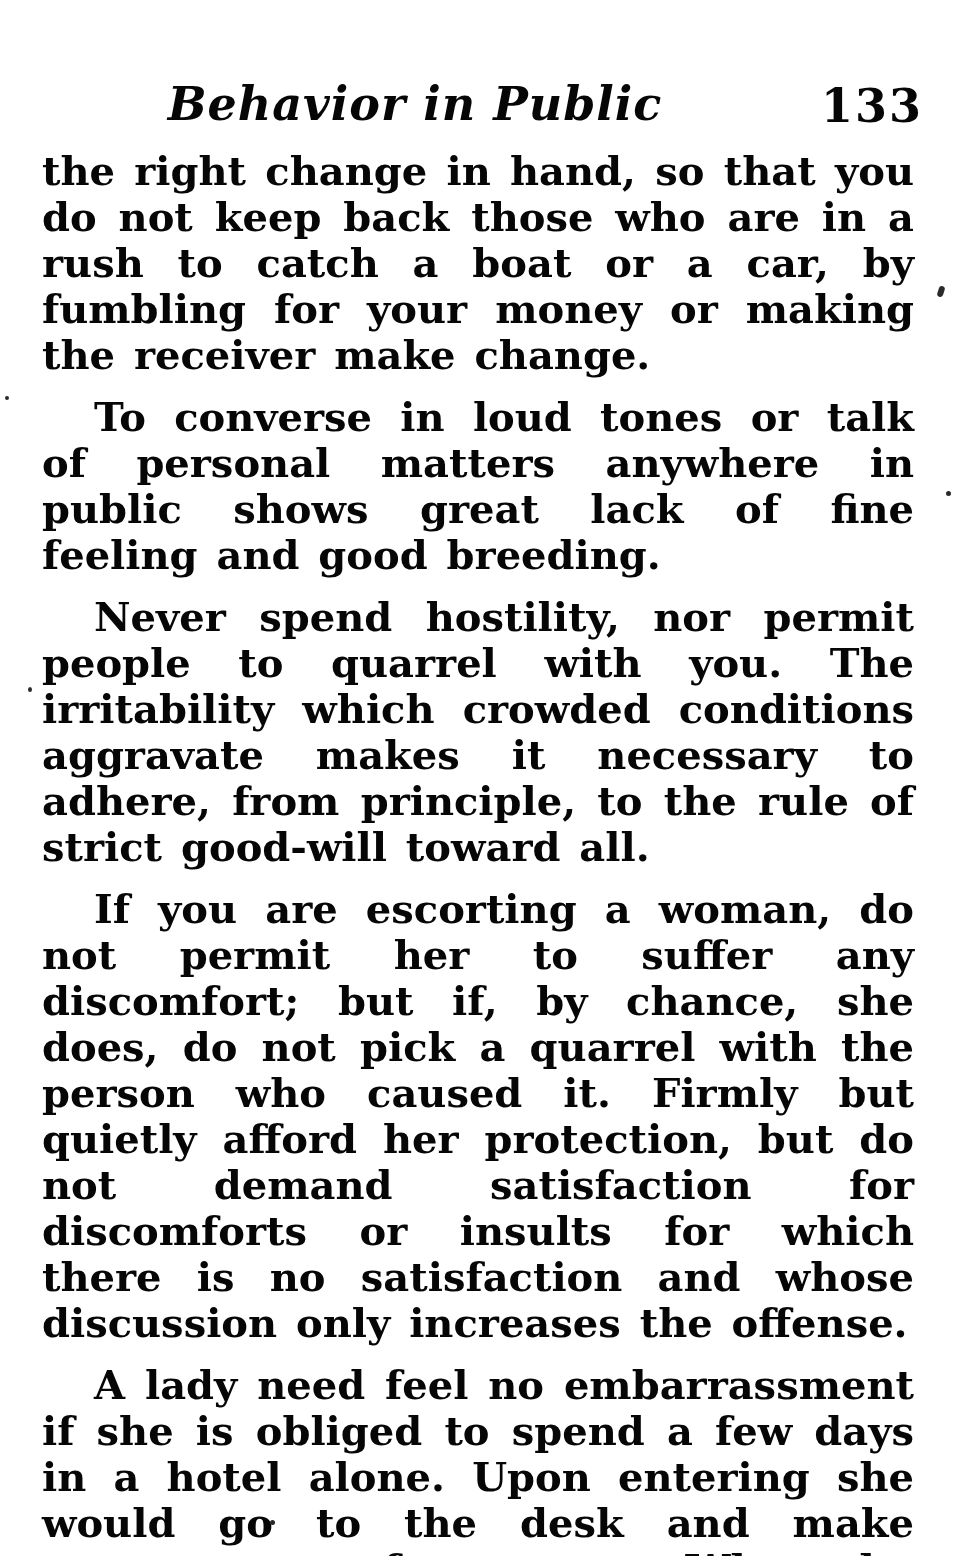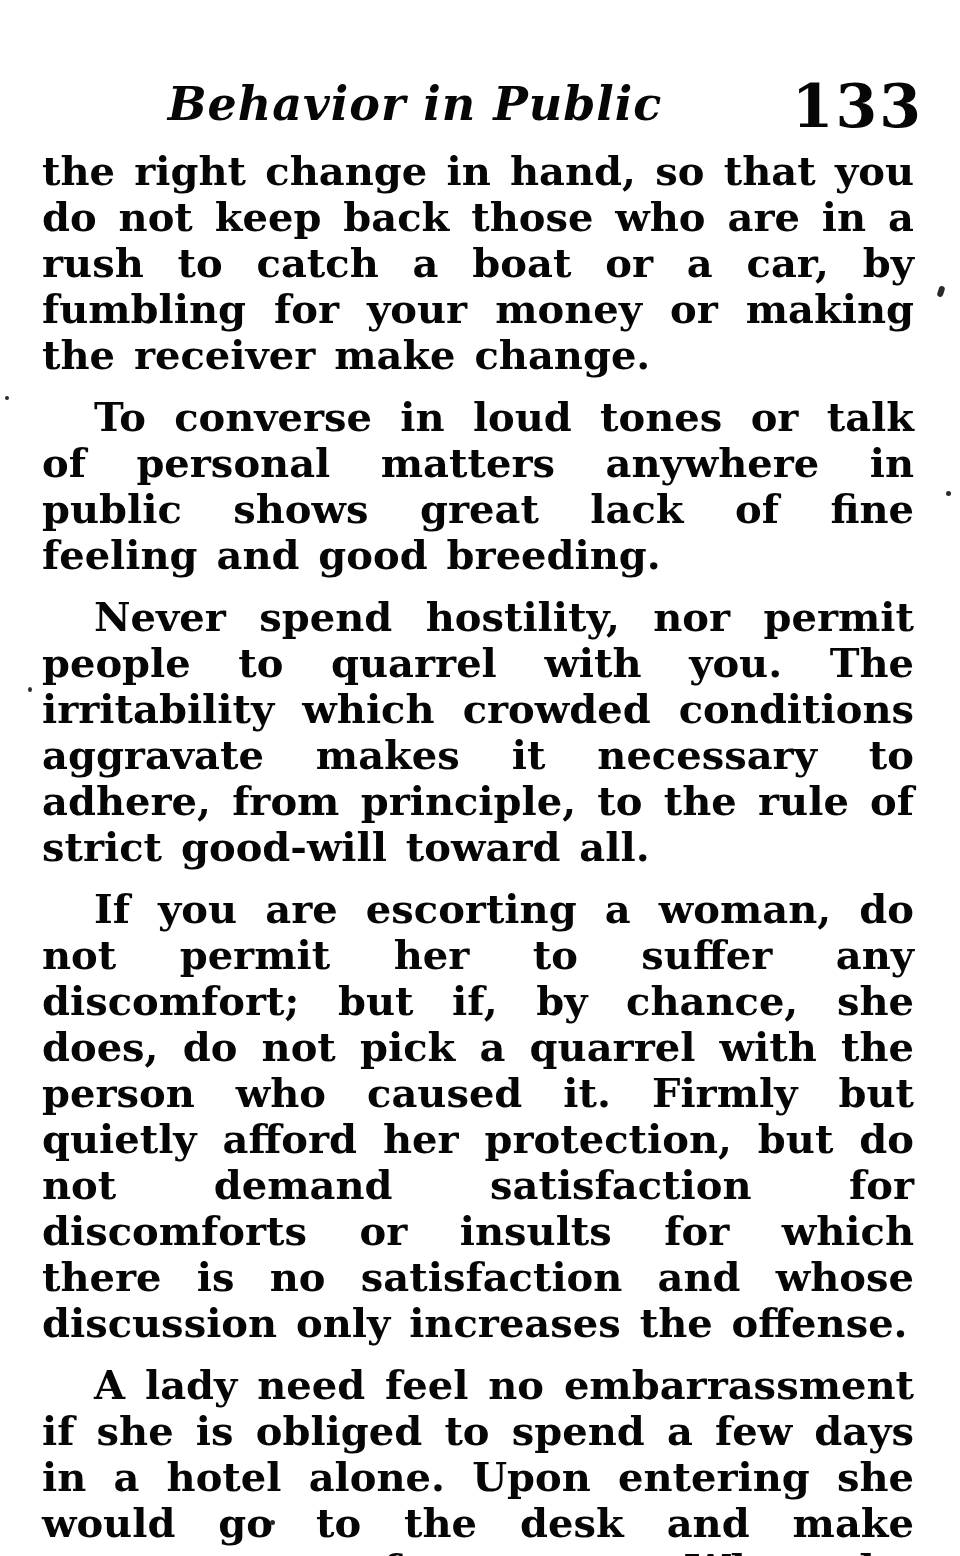--- a/index.html
+++ b/index.html
@@ -33,21 +33,21 @@
     line-height: 56px;
     letter-spacing: 1px;
     
     padding-right: 120px;
   }
   .folio {
     position: absolute;
     top: 2px;
     right: 1px;
     font-weight: 700;
-    font-size: 60px;
+    font-size: 46px;
     line-height: 56px;
     letter-spacing: 2px;
   }
   .body-text {
     position: absolute;
     top: 132px;
     left: 26px;
     width: 904px;
   }
   .body-text p {

